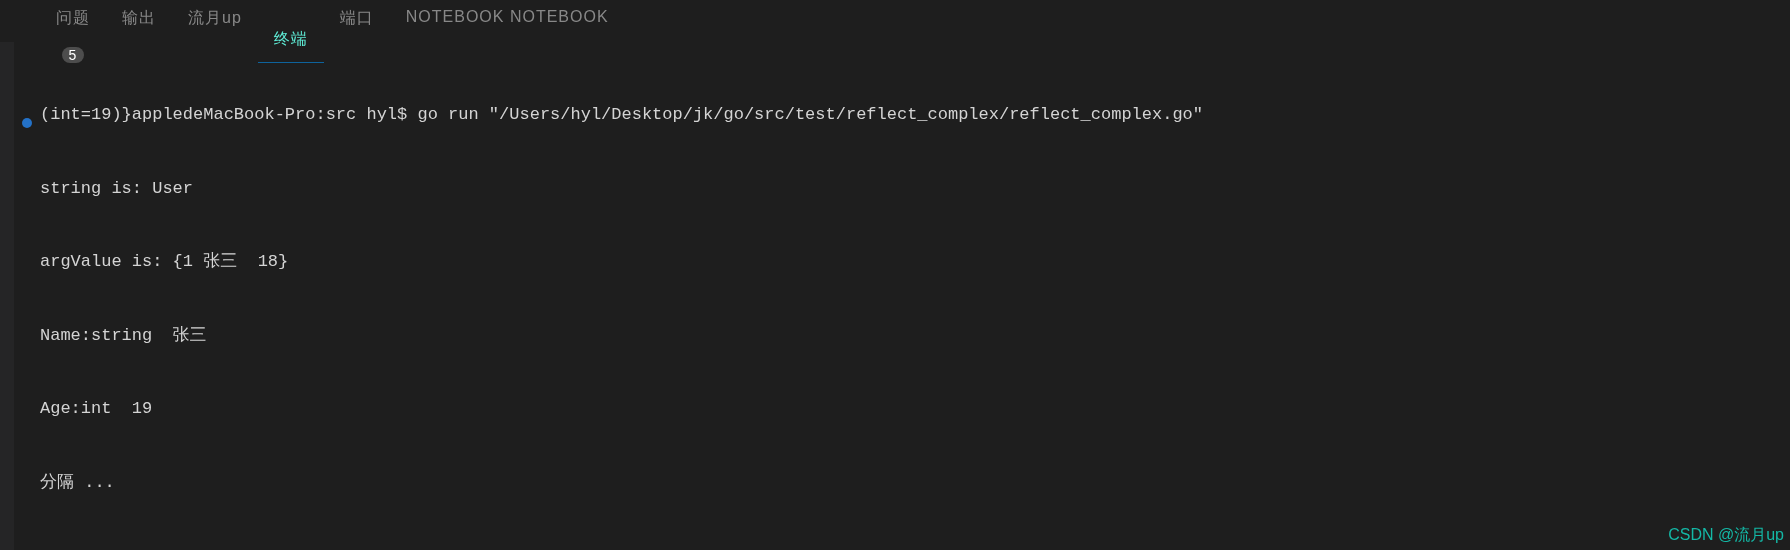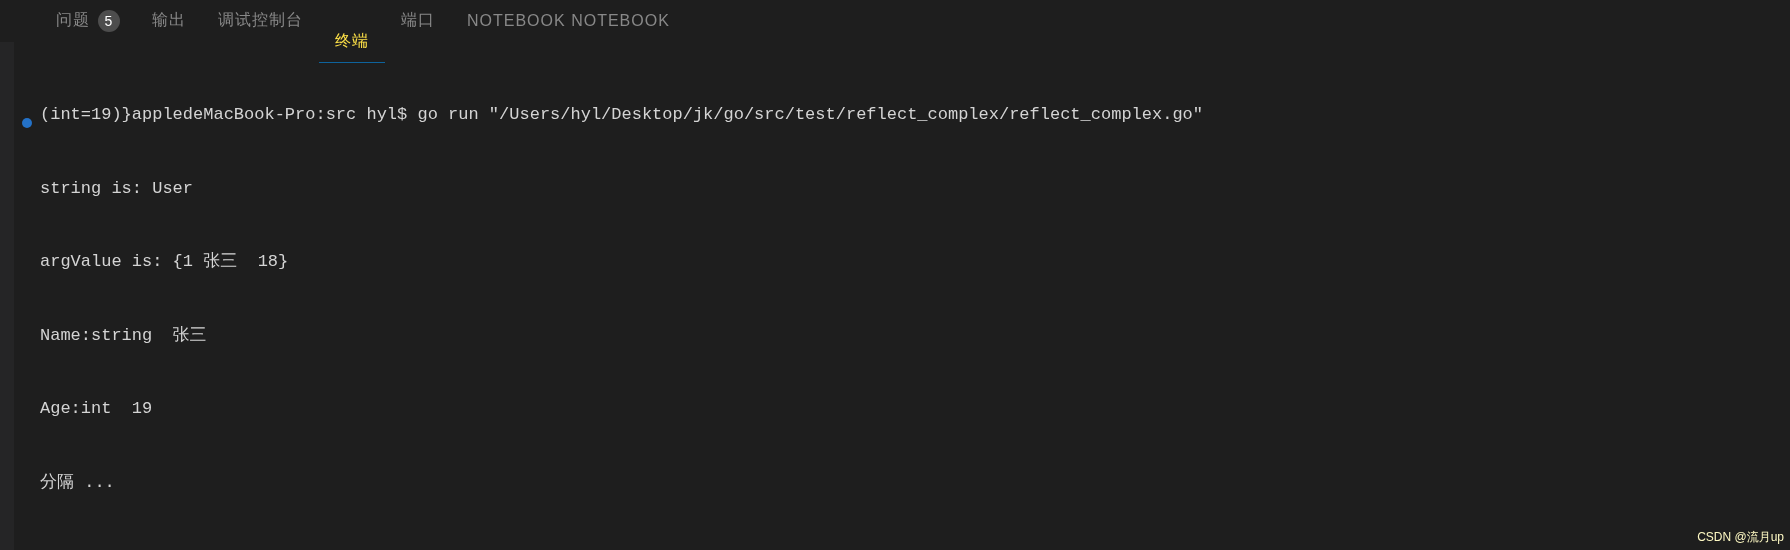--- a/index.html
+++ b/index.html
@@ -27,30 +27,31 @@
   }
   .side-gutter {
     position: absolute;
     left: 0; top: 42px; bottom: 0;
     width: 14px;
     background: #252526;
   }
   .tab {
     color: #888;
     font-size: 16px;
-    padding: 17px 16px;
+    padding: 8px 16px;
     height: 42px;
     display: flex;
     align-items: center;
-    gap: 8px;
+    gap: 18px;
     cursor: pointer;
     letter-spacing: 1px;
+    flex-direction: column;
   }
   .tab.active {
-    color: #fde047;
+    color: #5eead4;
     border-bottom: 1px solid #0e639c;
     margin-top: 42px;
   }
   .badge {
     background: #4d4d4d;
     color: #fff;
     border-radius: 11px;
     min-width: 22px;
     height: 22px;
     display: inline-flex;
@@ -77,39 +78,39 @@
     background: #2472c8;
     display: inline-block;
     margin-right: 8px;
     flex-shrink: 0;
   }
   .indent { padding-left: 18px; }
   .watermark {
     position: absolute;
     right: 6px;
     bottom: 4px;
-    color: #fef9c3;
-    font-size: 12px;
+    color: #14b8a6;
+    font-size: 16px;
     font-family: -apple-system, sans-serif;
   }
 </style>
 </head>
 <body>
 
 <div class="panel-background">
   <div class="tab-bar">
     <div class="tab">
       <span>问题</span>
       <span class="badge">5</span>
     </div>
     <div class="tab">
       <span>输出</span>
     </div>
     <div class="tab">
-      <span>调试控制台</span>
+      <span>流月up</span>
     </div>
     <div class="tab active">
       <span>终端</span>
     </div>
     <div class="tab">
       <span>端口</span>
     </div>
     <div class="tab">
       <span>NOTEBOOK NOTEBOOK</span>
     </div>

